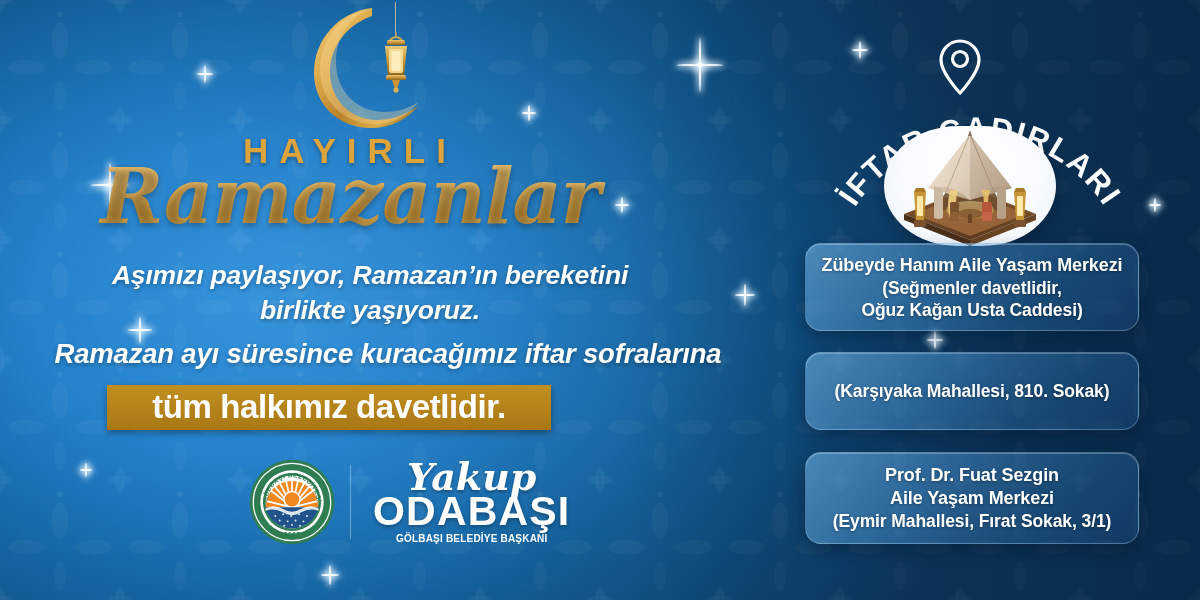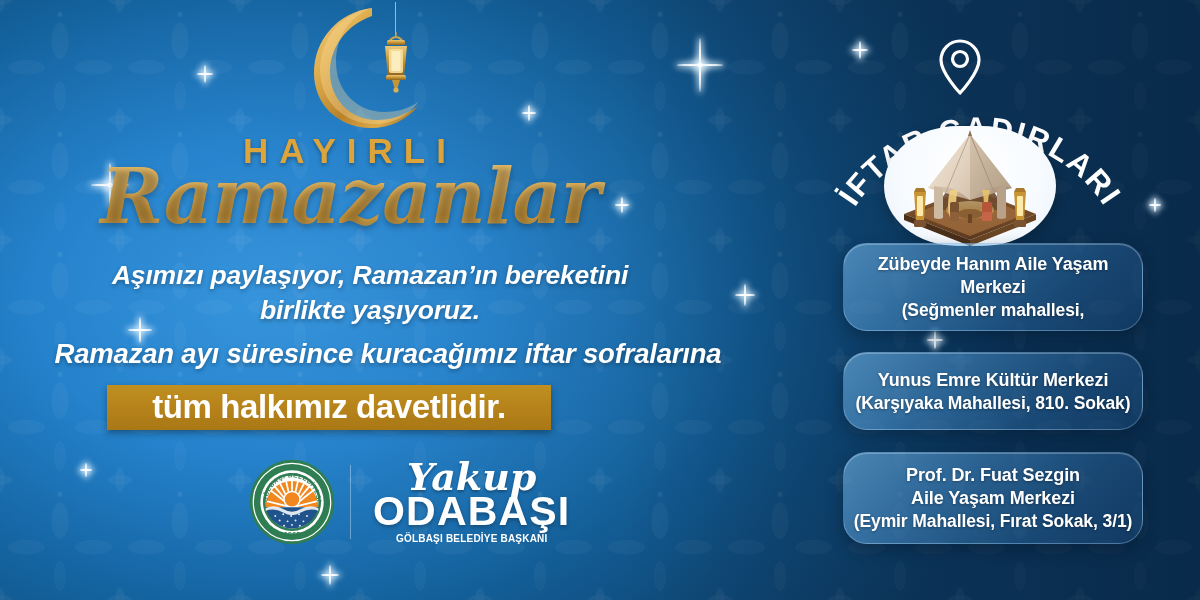--- a/index.html
+++ b/index.html
@@ -109,21 +109,21 @@
 
   .circle{
     position:absolute; left:884px; top:126px; width:172px; height:120px;
     border-radius:86px/70px;
     background:radial-gradient(circle at 50% 38%, #ffffff 0%, #f7fbff 62%, #e8f1fa 100%);
     box-shadow:0 4px 14px rgba(0,0,0,.25);
     overflow:hidden;
   }
 
   .card{
-    position:absolute; left:843px; width:300px; border-radius:24px;
+    position:absolute; left:805px; width:334px; border-radius:16px;
     background:linear-gradient(135deg, rgba(120,185,235,.58) 0%, rgba(78,150,210,.50) 35%, rgba(46,108,166,.42) 70%, rgba(30,78,128,.40) 100%);
     border:1px solid rgba(190,225,255,.30);
     box-shadow:0 6px 16px rgba(3,20,40,.40), inset 0 1px 0 rgba(255,255,255,.26);
     color:#fff; text-align:center;
     display:flex; flex-direction:column; justify-content:center;
     text-shadow:0 1px 3px rgba(0,0,0,.35);
   }
   .card .t{ font-size:18px; font-weight:700; line-height:23px; letter-spacing:-.1px; }
   .card .s{ font-size:17.5px; font-weight:700; line-height:22px; letter-spacing:-.1px; }
   #card-0{ top:243px; height:88px; }
@@ -374,25 +374,25 @@
           <rect x="130" y="94" width="12" height="7" rx="1.5" fill="#7a5230"></rect>
           <path d="M130 66 L142 66 L140 94 L132 94 Z" fill="#c79536"></path>
           <rect x="133" y="70" width="6" height="20" rx="1" fill="#ffe9a8"></rect>
           <path d="M132 62 L140 62 L142 66 L130 66 Z" fill="#a87a2a"></path>
         </g>
       </svg>
     </div>
 
     <div class="card" id="card-0">
       <div class="t">Zübeyde Hanım Aile Yaşam Merkezi</div>
-      <div class="s">(Seğmenler mahallesi,</div>
+      <div class="s">(Seğmenler davetlidir,</div>
+      <div class="s">Oğuz Kağan Usta Caddesi)</div>
     </div>
 
     <div class="card" id="card-1">
-      <div class="t">Yunus Emre Kültür Merkezi</div>
       <div class="s">(Karşıyaka Mahallesi, 810. Sokak)</div>
     </div>
 
     <div class="card" id="card-2">
       <div class="t">Prof. Dr. Fuat Sezgin</div>
       <div class="t">Aile Yaşam Merkezi</div>
       <div class="s">(Eymir Mahallesi, Fırat Sokak, 3/1)</div>
     </div>
   </div>
 </div>

